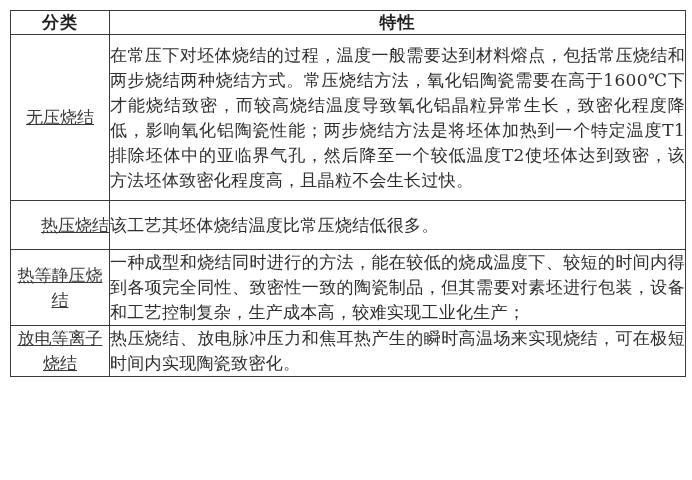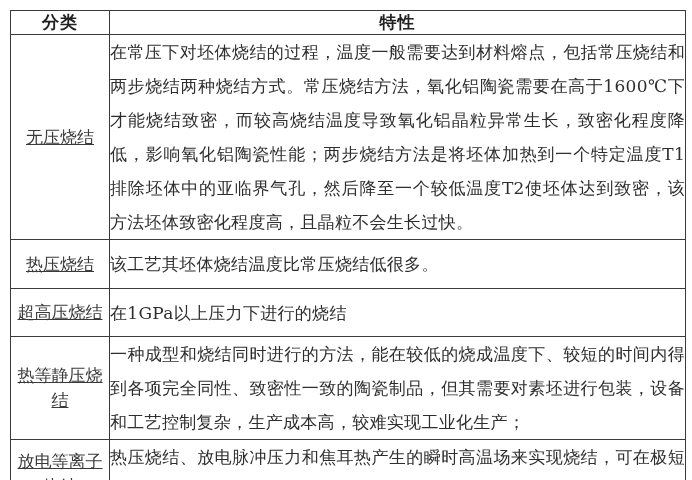--- a/index.html
+++ b/index.html
@@ -42,29 +42,29 @@
     td.cat {
       text-align: center;
       font-size: 17px;
       line-height: 25px;
       padding: 0 6px;
       color: #3a3a3a;
       text-decoration: underline;
     }
     td.desc {
       font-size: 17px;
-      line-height: 34px;
+      line-height: 25px;
       padding: 2px 7px 2px 9px;
       text-align: justify;
       text-align-last: left;
       color: #2e2e2e;
       letter-spacing: 0.3px;
     }
     tr.r1 td { height: 165px; }
-    tr.r2 td { height: 48px; }
+    tr.r2 td { height: 48px; text-align: right; }
     tr.r3 td { height: 47px; }
     tr.r4 td { height: 75px; }
     tr.r5 td { height: 45px; }
     tr.r6 td { height: 46px; margin-left: 24px; }
   </style>
 </head>
 <body>
 
 <table class="sinter">
   <colgroup>
@@ -79,24 +79,20 @@
   </thead>
   <tbody>
     <tr class="r1">
       <td class="cat">无压烧结</td>
       <td class="desc">在常压下对坯体烧结的过程，温度一般需要达到材料熔点，包括常压烧结和两步烧结两种烧结方式。常压烧结方法，氧化铝陶瓷需要在高于1600℃下才能烧结致密，而较高烧结温度导致氧化铝晶粒异常生长，致密化程度降低，影响氧化铝陶瓷性能；两步烧结方法是将坯体加热到一个特定温度T1排除坯体中的亚临界气孔，然后降至一个较低温度T2使坯体达到致密，该方法坯体致密化程度高，且晶粒不会生长过快。</td>
     </tr>
     <tr class="r2">
       <td class="cat">热压烧结</td>
       <td class="desc">该工艺其坯体烧结温度比常压烧结低很多。</td>
     </tr>
-    <tr class="r3">
-      <td class="cat">超高压烧结</td>
-      <td class="desc">在1GPa以上压力下进行的烧结</td>
-    </tr>
     <tr class="r4">
       <td class="cat">热等静压烧结</td>
       <td class="desc">一种成型和烧结同时进行的方法，能在较低的烧成温度下、较短的时间内得到各项完全同性、致密性一致的陶瓷制品，但其需要对素坯进行包装，设备和工艺控制复杂，生产成本高，较难实现工业化生产；</td>
     </tr>
     <tr class="r6">
       <td class="cat">放电等离子烧结</td>
       <td class="desc">热压烧结、放电脉冲压力和焦耳热产生的瞬时高温场来实现烧结，可在极短时间内实现陶瓷致密化。</td>
     </tr>
   </tbody>
 </table>

